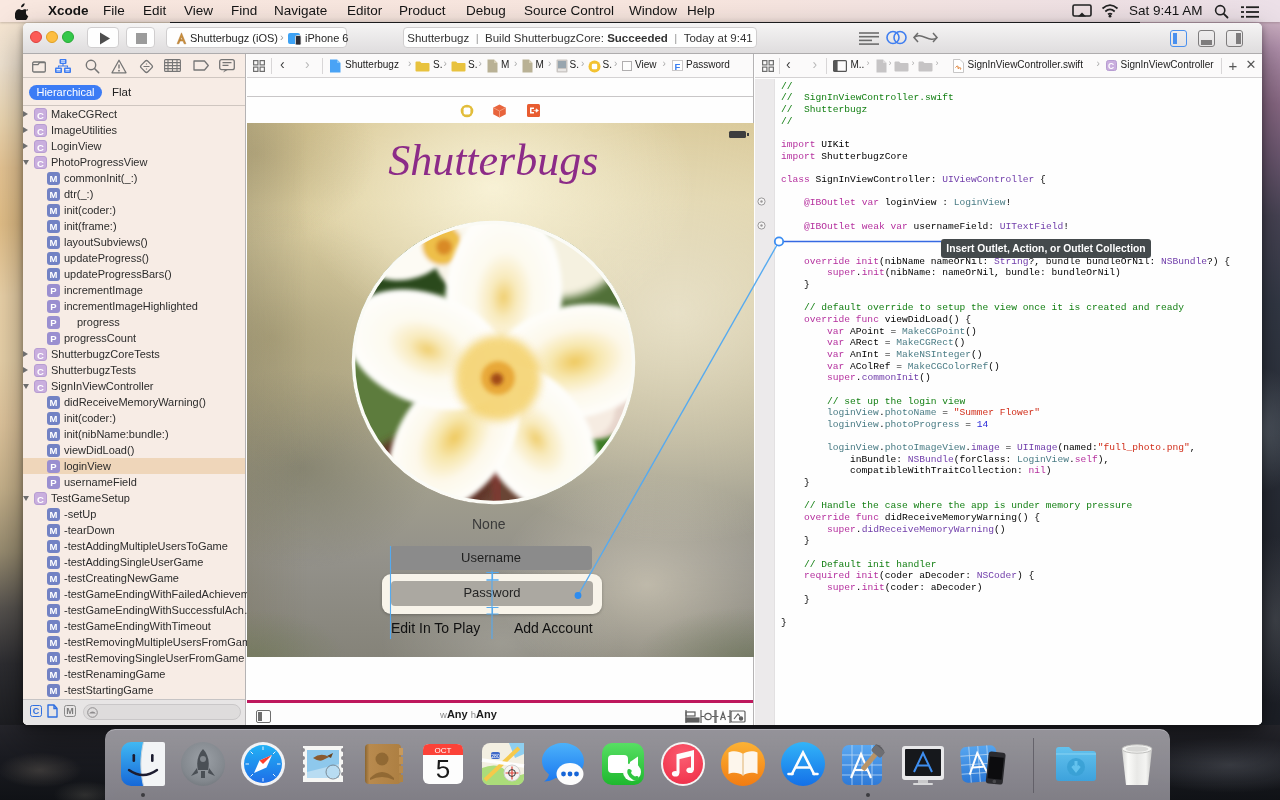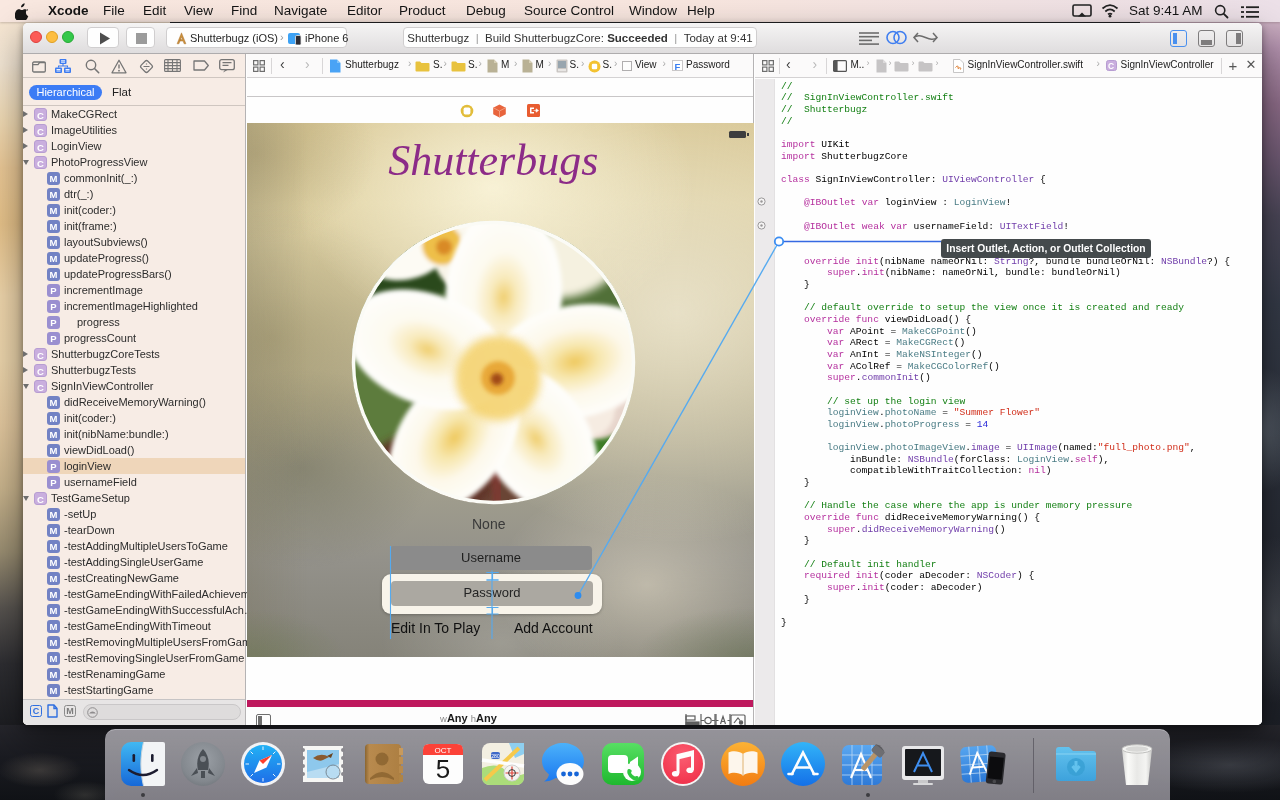--- a/index.html
+++ b/index.html
@@ -75,21 +75,21 @@
    radial-gradient(ellipse 110px 50px at 500px 534px, rgba(100,112,80,.5), rgba(100,112,80,0) 100%),
    linear-gradient(90deg, rgba(118,112,88,.28), rgba(118,112,88,0) 12%),
    radial-gradient(ellipse 120px 90px at 10px 30px, rgba(165,152,110,.5), rgba(165,152,110,0) 100%),
    radial-gradient(ellipse 200px 150px at 246px 65px, rgba(249,243,216,.95), rgba(249,243,216,0) 100%),
    radial-gradient(ellipse 270px 230px at 430px 190px, rgba(234,227,203,.9), rgba(234,227,203,0) 100%),
    radial-gradient(ellipse 160px 130px at 25px 215px, rgba(148,138,97,.5), rgba(148,138,97,0) 100%),
    radial-gradient(ellipse 130px 100px at 55px 345px, rgba(99,99,80,.45), rgba(99,99,80,0) 100%),
    radial-gradient(ellipse 150px 110px at 400px 462px, rgba(222,214,194,.6), rgba(222,214,194,0) 100%),
    radial-gradient(ellipse 120px 80px at 255px 520px, rgba(175,173,165,.55), rgba(175,173,165,0) 100%),
    linear-gradient(180deg,#d8c795 0%,#dfd1a2 15%,#d3c79e 32%,#b5ad8e 52%,#a19e8d 68%,#93918a 82%,#858379 100%); }
-#ib-bottom { position:absolute; left:0; bottom:0; width:100%; height:25px; background:#fdfdfd; border-top:7px solid #be185d; }
+#ib-bottom { position:absolute; left:0; bottom:0; width:100%; height:25px; background:#fdfdfd; border-top:3px solid #be185d; }
 
 
 #editor { position:absolute; left:731.5px; top:0; width:507.5px; height:671px; background:#fefefe; }
 #ed-gutter { position:absolute; left:0; top:24.5px; width:20.5px; height:646px; background:#eceaeb; border-right:1px solid #e3e1e2;}
 #code { position:absolute; left:26.5px; top:26.8px; font-family:"Liberation Mono", monospace;
   font-size:9.6px; line-height:11.65px; white-space:pre; color:#000; }
 .k { color:#b5309e; } 
 .c { color:#158015; } 
 .t { color:#4a7c85; } 
 .p { color:#703daa; } 

